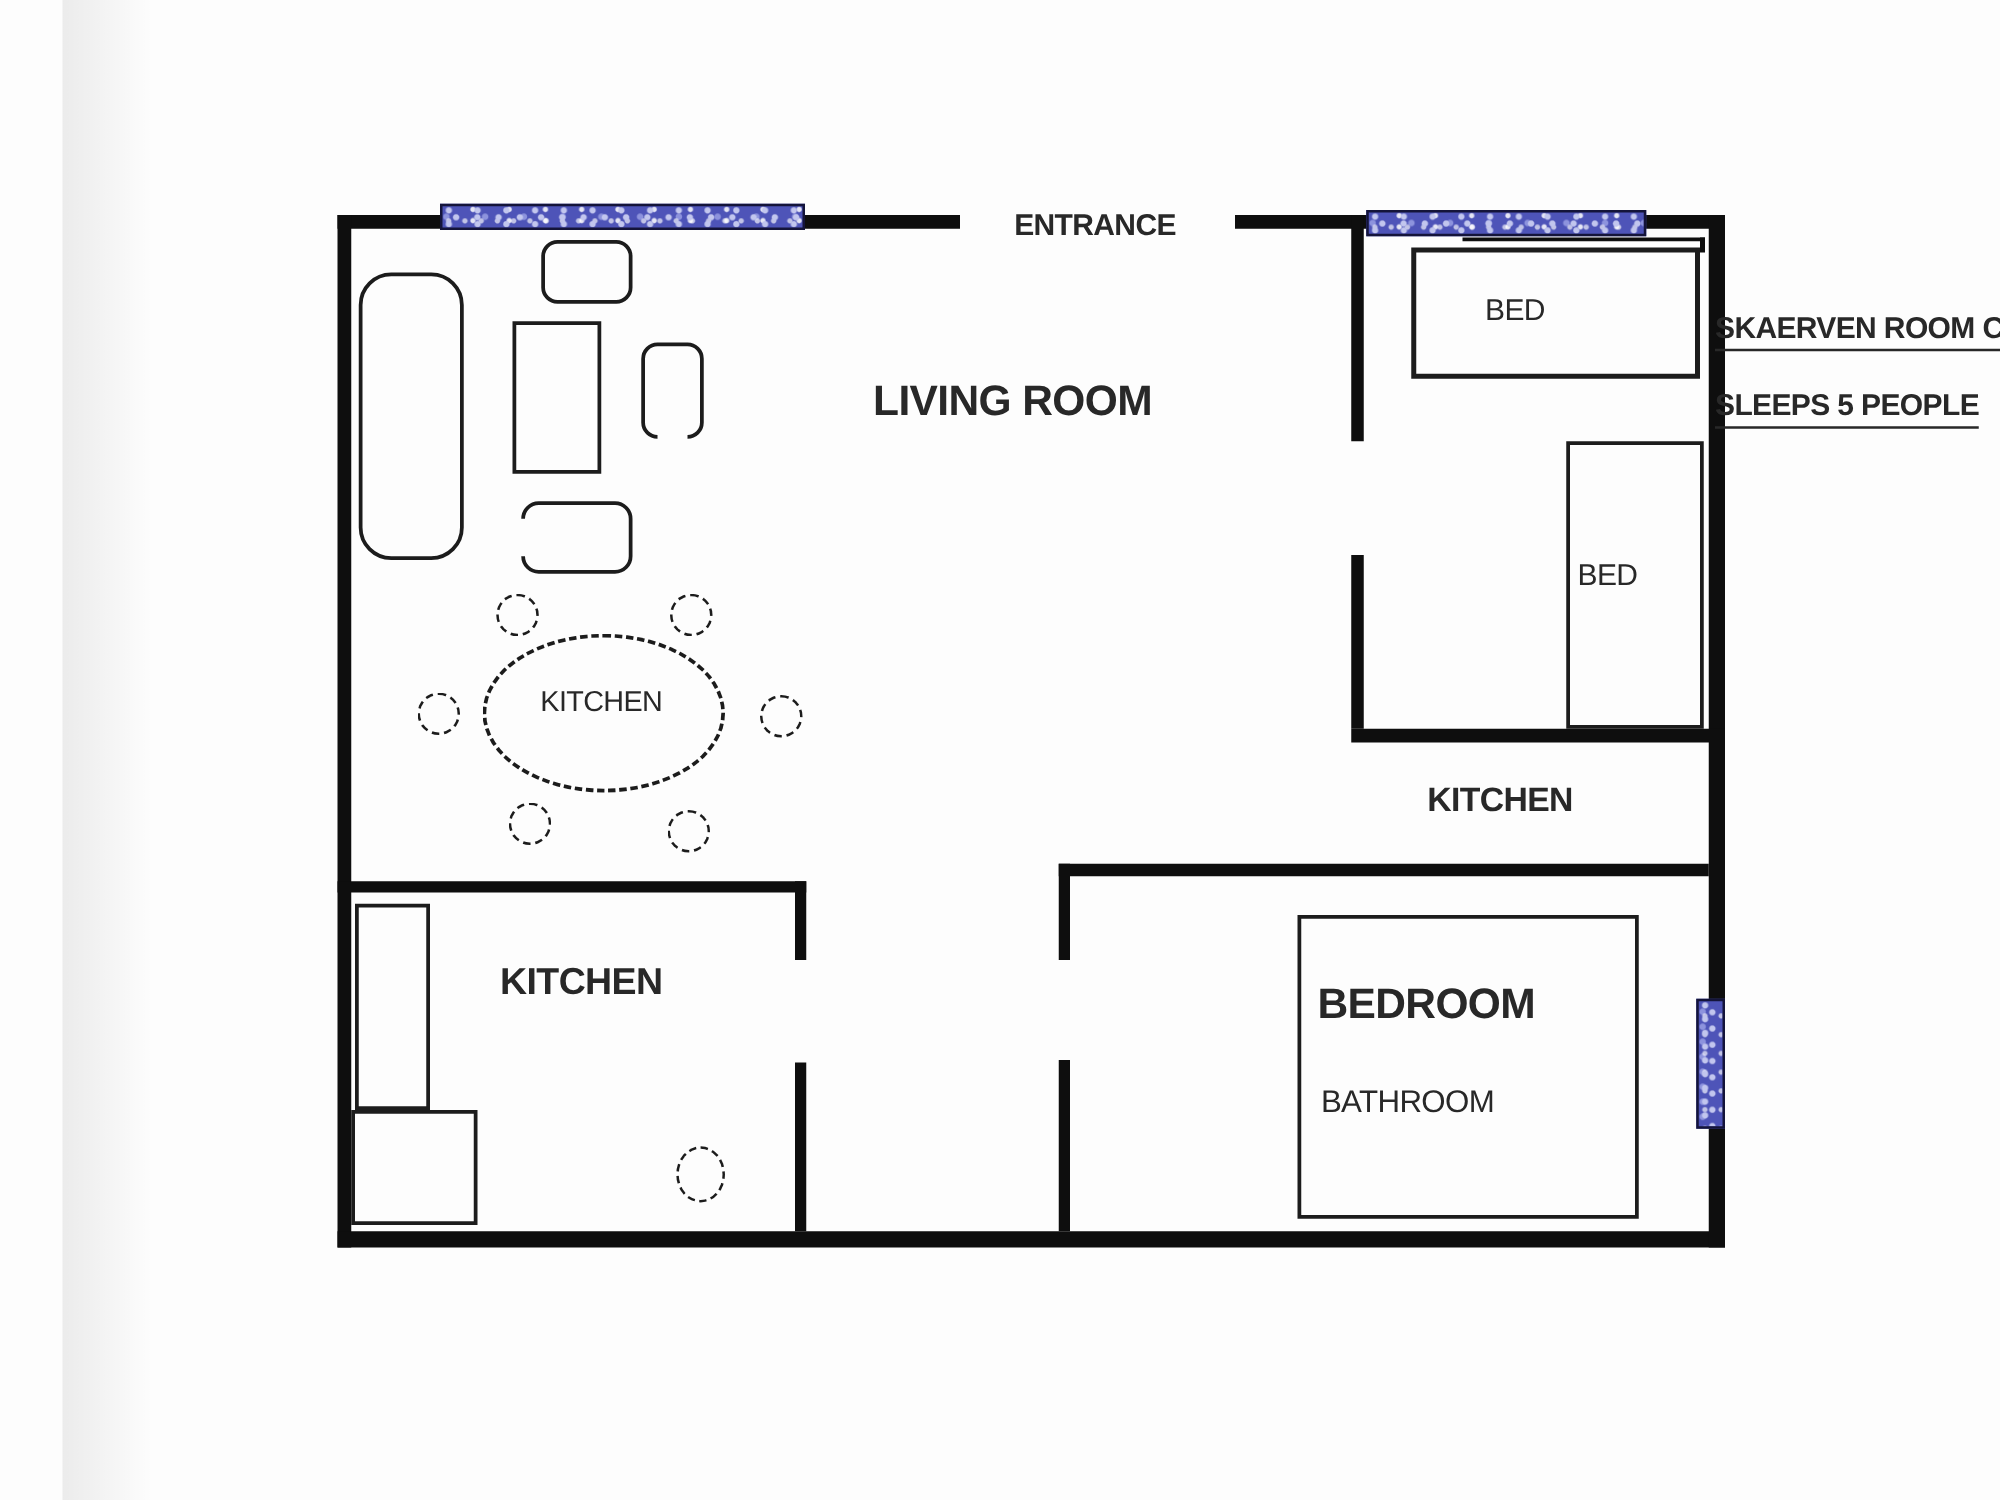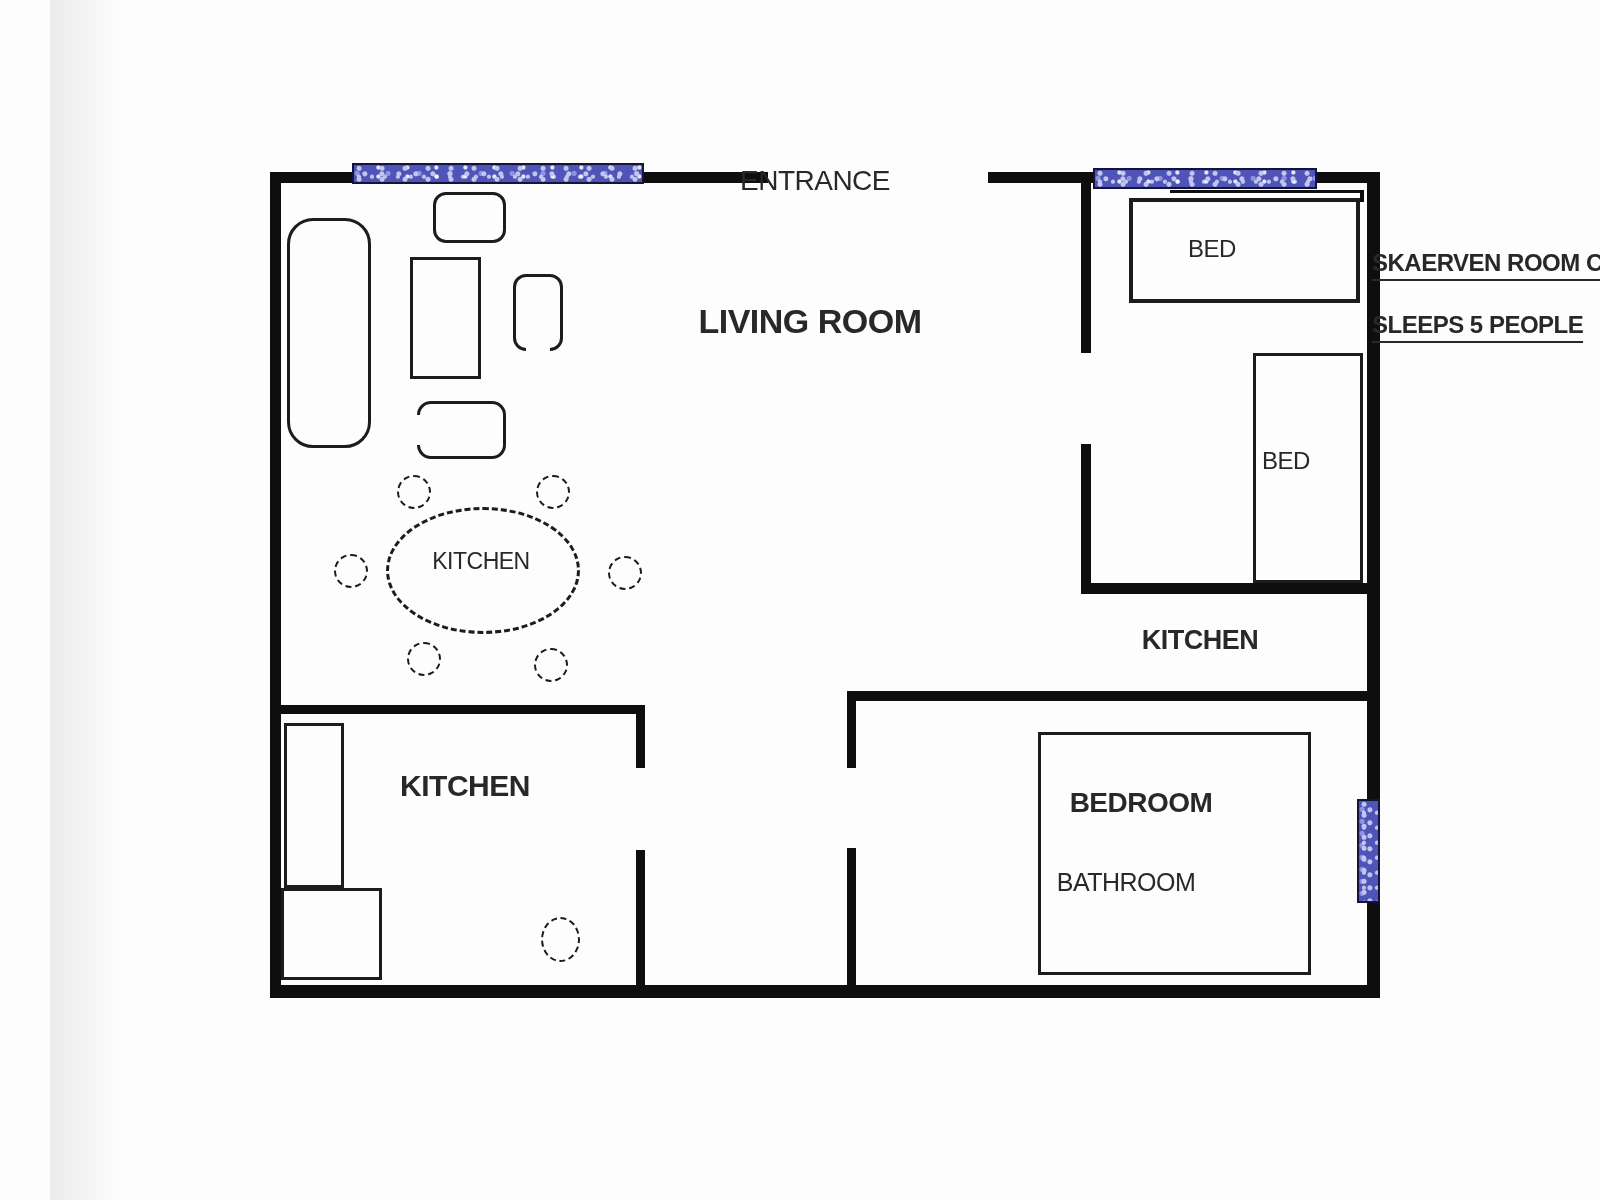--- a/index.html
+++ b/index.html
@@ -84,24 +84,24 @@
       <div class="furn round dashed" style="left: 407px; top: 642px; width: 34px; height: 34px; border-width: 2px;"></div>
       <div class="furn round dashed" style="left: 534px; top: 648px; width: 34px; height: 34px; border-width: 2px;"></div>
       <div class="furn" style="left: 284px; top: 723px; width: 60px; height: 165px; border-width: 3px;"></div>
       <div class="furn" style="left: 281px; top: 888px; width: 101px; height: 92px; border-width: 3px;"></div>
       <div class="furn round dashed" style="left: 541px; top: 917px; width: 39px; height: 45px; border-width: 2px;"></div>
       <div class="furn" style="left: 1038px; top: 732px; width: 273px; height: 243px; border-width: 3px;"></div>
       <div class="furn" style="left: 1129px; top: 198px; width: 231px; height: 105px; border-width: 4px;"></div>
       <div class="furn" style="left: 1253px; top: 353px; width: 110px; height: 230px; border-width: 3px;"></div>
     </div>
 
-  <span class="label" id="lbl-0" style="font-size: 28px; font-weight: 400; left: 815px; top: 181px; transform: translate(-50%, -50%);">ENTRANCE</span>
+  <span class="label" id="lbl-0" style="font-size: 24px; font-weight: 700; left: 876px; top: 181px; transform: translate(-50%, -50%);">ENTRANCE</span>
   <span class="label" id="lbl-1" style="font-size: 34px; font-weight: 700; left: 810px; top: 321px; transform: translate(-50%, -50%);">LIVING ROOM</span>
   <span class="label" id="lbl-2" style="font-size: 23px; font-weight: 400; left: 481px; top: 561px; transform: translate(-50%, -50%);">KITCHEN</span>
   <span class="label" id="lbl-3" style="font-size: 27px; font-weight: 700; left: 1200px; top: 640px; transform: translate(-50%, -50%);">KITCHEN</span>
   <span class="label" id="lbl-4" style="font-size: 30px; font-weight: 700; left: 465px; top: 786px; transform: translate(-50%, -50%);">KITCHEN</span>
-  <span class="label" id="lbl-5" style="font-size: 28px; font-weight: 700; left: 1141px; top: 803px; transform: translate(-50%, -50%);">BEDROOM</span>
+  <span class="label" id="lbl-5" style="font-size: 34px; font-weight: 700; left: 1141px; top: 803px; transform: translate(-50%, -50%);">BEDROOM</span>
   <span class="label" id="lbl-6" style="font-size: 25px; font-weight: 400; left: 1126px; top: 882px; transform: translate(-50%, -50%);">BATHROOM</span>
   <span class="label" id="lbl-7" style="font-size: 24px; font-weight: 400; left: 1212px; top: 249px; transform: translate(-50%, -50%);">BED</span>
   <span class="label" id="lbl-8" style="font-size: 24px; font-weight: 400; left: 1286px; top: 461px; transform: translate(-50%, -50%);">BED</span>
   <span class="label u" id="lbl-9" style="font-size: 24px; font-weight: 600; left: 1372px; top: 266px; transform: translateY(-50%);">SKAERVEN ROOM C</span>
   <span class="label u" id="lbl-10" style="font-size: 24px; font-weight: 700; left: 1372px; top: 328px; transform: translateY(-50%);">SLEEPS 5 PEOPLE</span>
 </div>
 
 </body></html>

